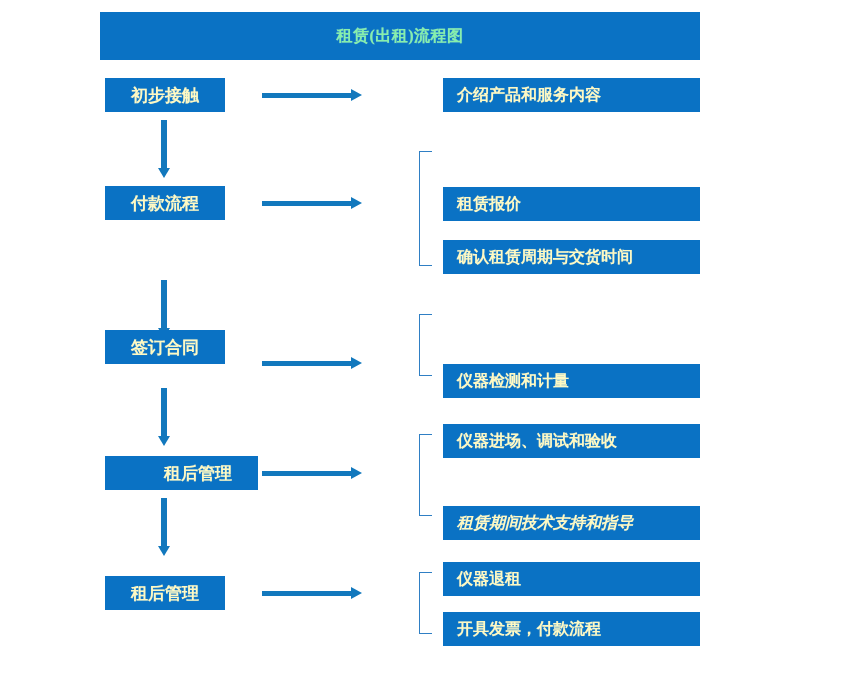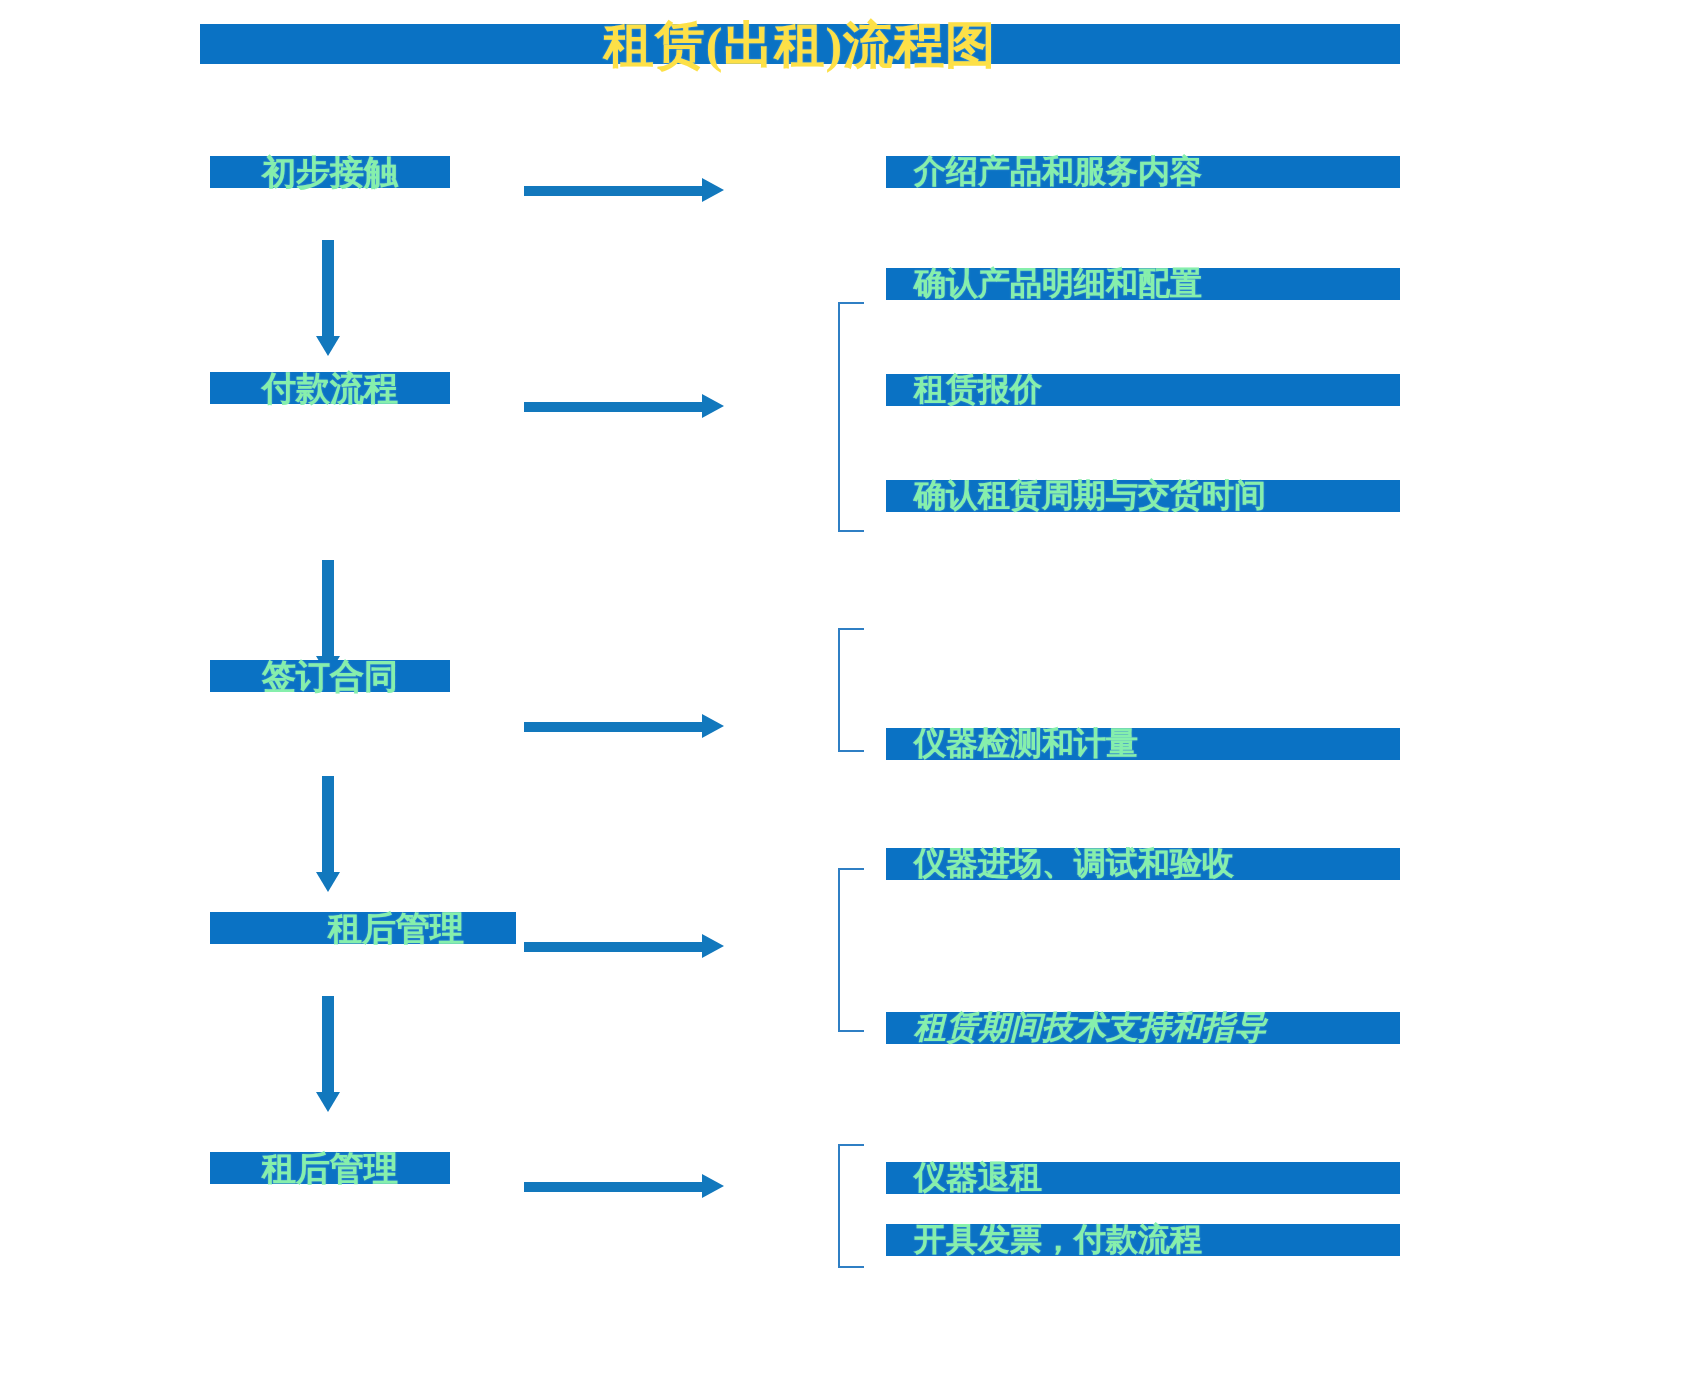--- a/index.html
+++ b/index.html
@@ -20,41 +20,41 @@
     width: 844px;
     height: 688px;
   }
 
   
   .title-bar {
     position: absolute;
     left: 100px;
     top: 12px;
     width: 600px;
-    height: 20px;
+    height: 48px;
     background: #0a72c4;
-    color: #fde047;
-    font-size: 25px;
+    color: #86efac;
+    font-size: 16px;
     font-weight: bold;
     display: flex;
     align-items: center;
     justify-content: center;
     letter-spacing: 0.5px;
     text-shadow: 0 0 1px rgba(255,255,255,0.35);
   }
 
   
   .node {
     position: absolute;
     background: #0a72c4;
-    color: #86efac;
+    color: #fef9c3;
     font-weight: bold;
     display: flex;
     align-items: center;
-    height: 16px;
+    height: 34px;
     white-space: nowrap;
     text-shadow: 0 0 1px rgba(255,255,255,0.30);
   }
   .node.stage {
     left: 105px;
     width: 120px;
     justify-content: center;
     font-size: 17px;
   }
   .node.detail {
@@ -149,21 +149,20 @@
 
   <div class="node stage" style="top:186px;">付款流程</div>
 
   <div class="h-arrow" style="top:197px;">
     <div class="shaft"></div>
     <div class="head"></div>
   </div>
 
   <div class="bracket" style="top:151px; height:115px;"></div>
 
-  <div class="node detail" style="top:134px;">确认产品明细和配置</div>
   <div class="node detail" style="top:187px;">租赁报价</div>
   <div class="node detail" style="top:240px;">确认租赁周期与交货时间</div>
 
   <div class="v-arrow" style="top:280px; height:58px;">
     <div class="shaft" style="height:48px;"></div>
     <div class="head" style="top:48px;"></div>
   </div>
 
   <div class="node stage" style="top:330px;">签订合同</div>
 
@@ -200,16 +199,16 @@
 
   <div class="node stage" style="top:576px;">租后管理</div>
 
   <div class="h-arrow" style="top:587px;">
     <div class="shaft"></div>
     <div class="head"></div>
   </div>
 
   <div class="bracket" style="top:572px; height:62px;"></div>
 
-  <div class="node detail" style="top:562px;margin-top:19px;">仪器退租</div>
+  <div class="node detail" style="top:562px;">仪器退租</div>
   <div class="node detail" style="top:612px;">开具发票，付款流程</div>
 
 </div>
 
 </body></html>

